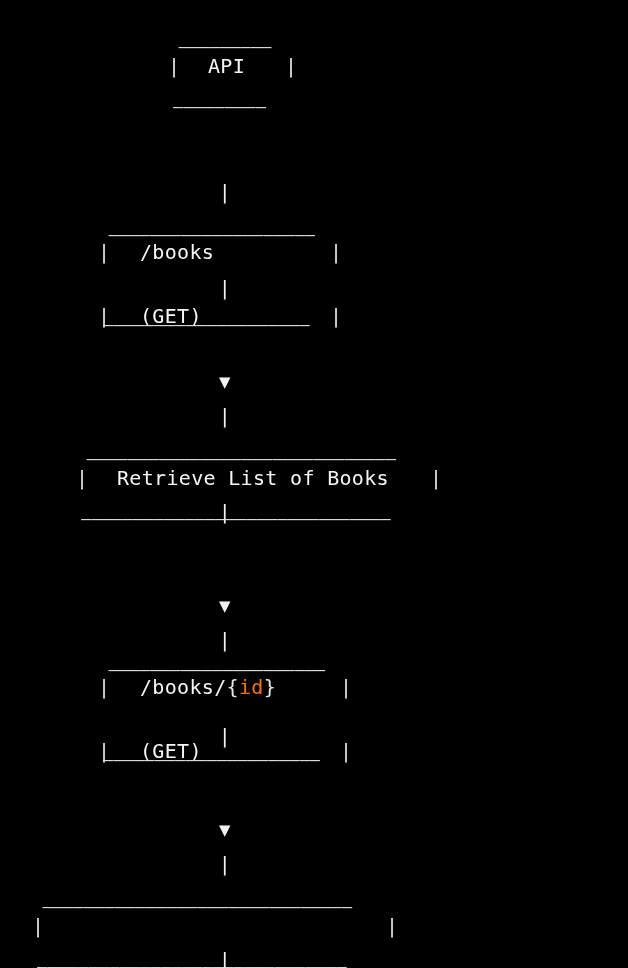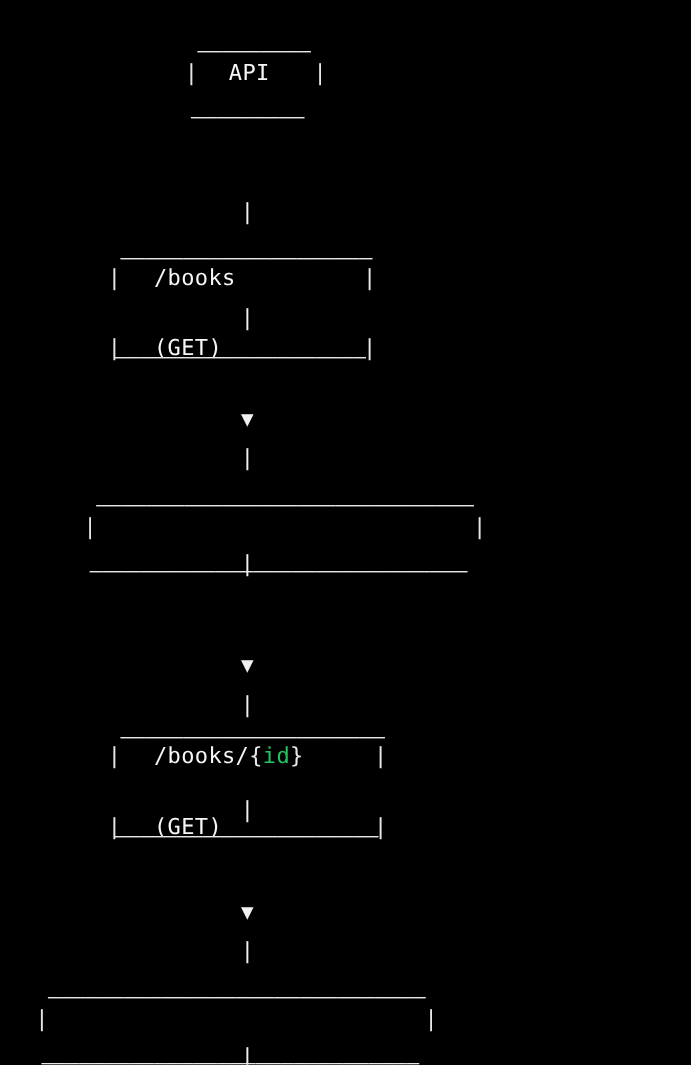--- a/index.html
+++ b/index.html
@@ -22,21 +22,21 @@
     background: #000000;
   }
 
   
   .box {
     position: absolute;
   }
   .box-rule {
     position: absolute;
     white-space: pre;
-    font-family: Liberation Sans, sans-serif;
+    font-family: Liberation Serif, serif;
     font-size: 20px;
     line-height: 20px;
     letter-spacing: 0.32px;
     color: #e6e6e6;
   }
   .box-row {
     position: relative;
     height: 32px;
     white-space: pre;
     font-family: "DejaVu Sans Mono", "Liberation Mono", monospace;
@@ -55,21 +55,21 @@
 
   .box-label {
     position: absolute;
     top: 0;
     white-space: pre;
     color: #f6f6f6;
     text-align: right;
   }
 
   .tok-var {
-    color: #22c55e;
+    color: #f97316;
   }
   .tok-brace {
     color: #e8e8e8;
   }
 
   
   .connector {
     position: absolute;
     text-align: center;
     white-space: pre;
@@ -129,20 +129,21 @@
   <div class="connector" style="left:196px; top:336px; width:58px;">
     <span class="bar">|</span>
     <span class="bar">|</span>
     <span class="head">▼</span>
   </div>
 
   <div class="box" style="left:76px; top:440px; width:364px;">
     <div class="box-rule" style="left:0px; top:0px;">  ______________________________ </div>
     <div class="box-row" style="top:22px; width:364px;">
       <span class="pipe-l" style="left:0px;">|</span>
+      <span class="box-label" style="left:41px;">Retrieve List of Books</span>
       <span class="pipe-r" style="left:354px;">|</span>
     </div>
     <div class="box-rule" style="left:0px; top:60px;"> ______________________________ </div>
   </div>
 
   <div class="connector" style="left:196px; top:560px; width:58px;">
     <span class="bar">|</span>
     <span class="bar">|</span>
     <span class="head">▼</span>
   </div>

